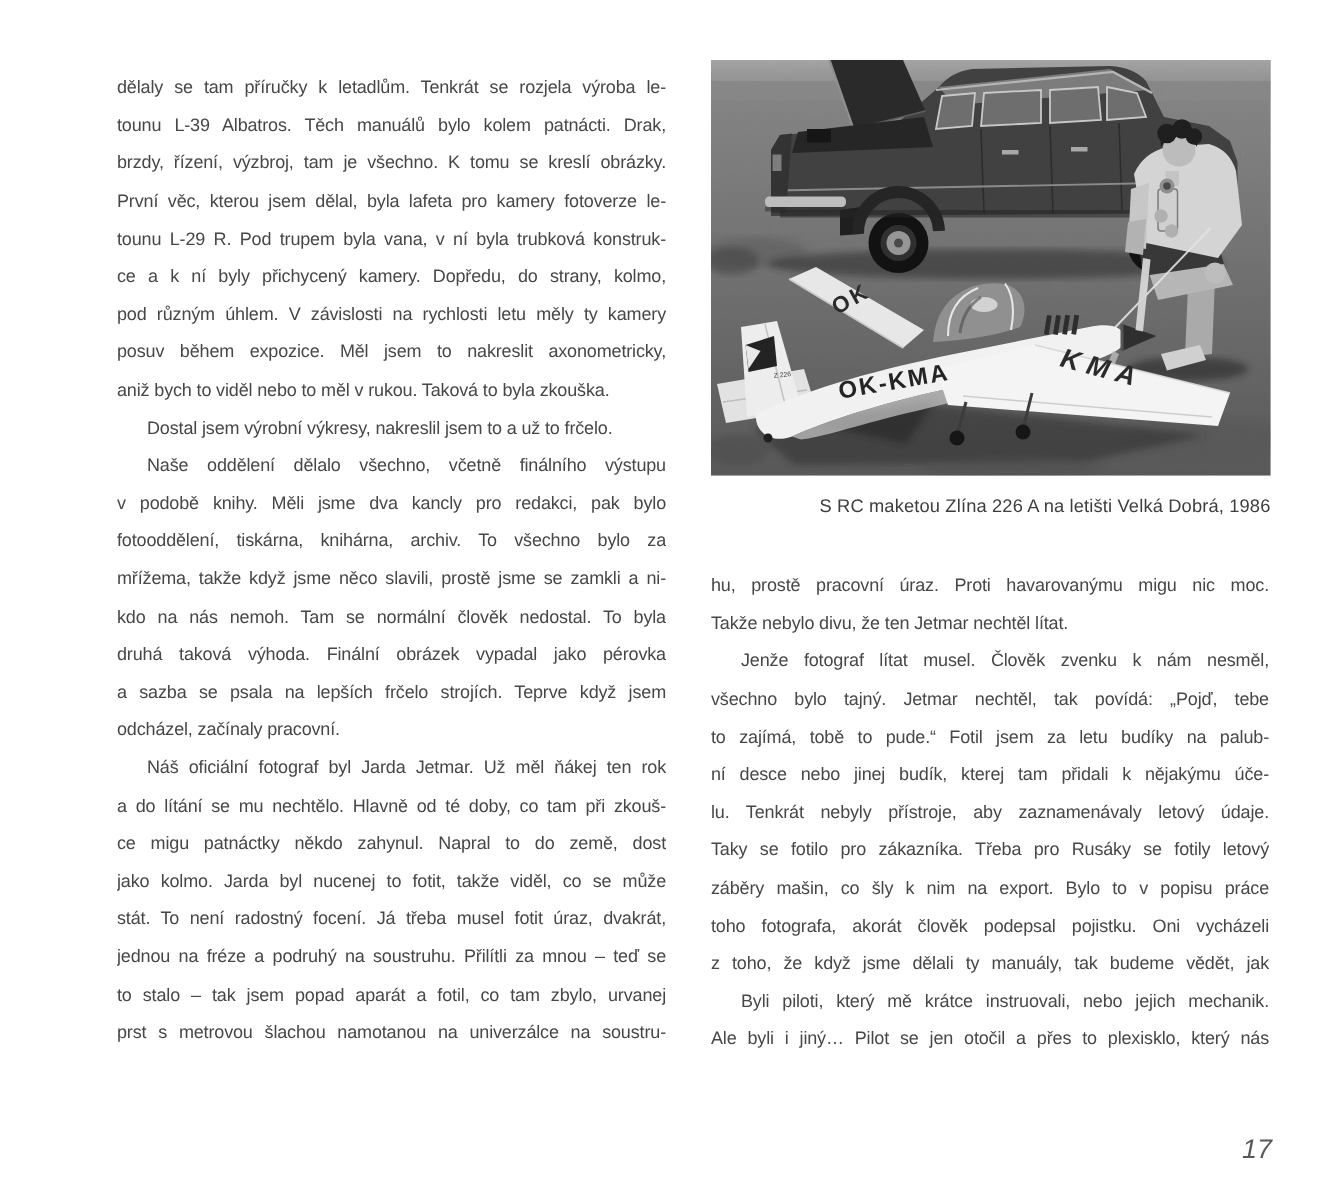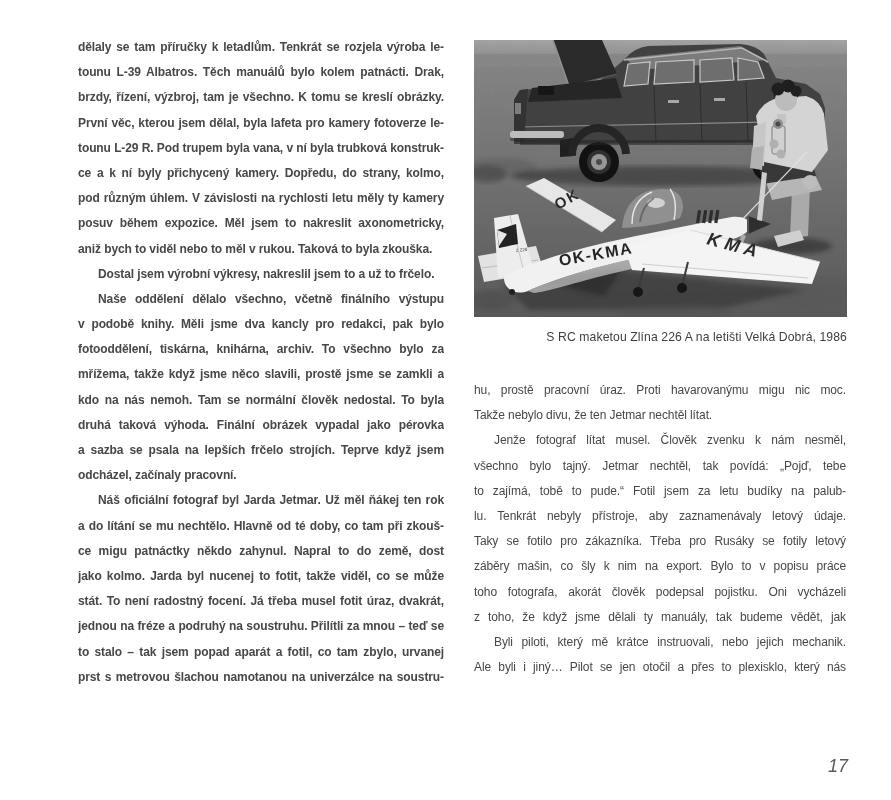--- a/index.html
+++ b/index.html
@@ -1,20 +1,20 @@
 <!DOCTYPE html>
 <html><head>
 <meta charset="utf-8">
 <title>Book page 17</title>
 <style>
   html,body{margin:0;padding:0;background:#ffffff;}
   body{width:891px;height:800px;font-family:"Liberation Sans","DejaVu Sans",sans-serif;}
   .page{position:relative;width:891px;height:800px;background:#ffffff;overflow:hidden;color:#474747;}
   .col{position:absolute;font-size:12px;line-height:25.2px;letter-spacing:-0.1px;color:#474747;}
-  .col-left{left:78px;top:35px;width:366px;font-weight:bold;}
+  .col-left{left:78px;top:46px;width:366px;}
   .col-right{left:474px;top:378px;width:372px;}
   .tl{height:25.2px;overflow:hidden;text-align:justify;text-align-last:justify;}
   .tl.pend{text-align-last:left;}
   .tl.ind{text-indent:20px;}
   .photo-wrap{position:absolute;left:474px;top:40px;width:373px;height:277px;background:#9a9a9a;}
   .photo-wrap svg{display:block;width:373px;height:277px;}
   .caption{position:absolute;left:474px;top:330px;width:373px;font-size:12.2px;letter-spacing:0.1px;color:#3e3e3e;text-align:right;}
   .pagenum{position:absolute;left:828px;top:756px;font-size:18px;color:#585858;font-style:italic;}
 </style>
 </head>
@@ -198,20 +198,21 @@
   </div>
 
   <div class="caption">S RC maketou Zlína 226 A na letišti Velká Dobrá, 1986</div>
 
   <div class="col col-right">
       <div class="tl">hu, prostě pracovní úraz. Proti havarovanýmu migu nic moc.</div>
       <div class="tl pend">Takže nebylo divu, že ten Jetmar nechtěl lítat.</div>
       <div class="tl ind">Jenže fotograf lítat musel. Člověk zvenku k nám nesměl,</div>
       <div class="tl">všechno bylo tajný. Jetmar nechtěl, tak povídá: „Pojď, tebe</div>
       <div class="tl">to zajímá, tobě to pude.“ Fotil jsem za letu budíky na palub-</div>
+      <div class="tl">ní desce nebo jinej budík, kterej tam přidali k nějakýmu úče-</div>
       <div class="tl">lu. Tenkrát nebyly přístroje, aby zaznamenávaly letový údaje.</div>
       <div class="tl">Taky se fotilo pro zákazníka. Třeba pro Rusáky se fotily letový</div>
       <div class="tl">záběry mašin, co šly k nim na export. Bylo to v popisu práce</div>
       <div class="tl">toho fotografa, akorát člověk podepsal pojistku. Oni vycházeli</div>
       <div class="tl">z toho, že když jsme dělali ty manuály, tak budeme vědět, jak</div>
       <div class="tl ind">Byli piloti, který mě krátce instruovali, nebo jejich mechanik.</div>
       <div class="tl">Ale byli i jiný… Pilot se jen otočil a přes to plexisklo, který nás</div>
     </div>
 
   <div class="pagenum">17</div>

